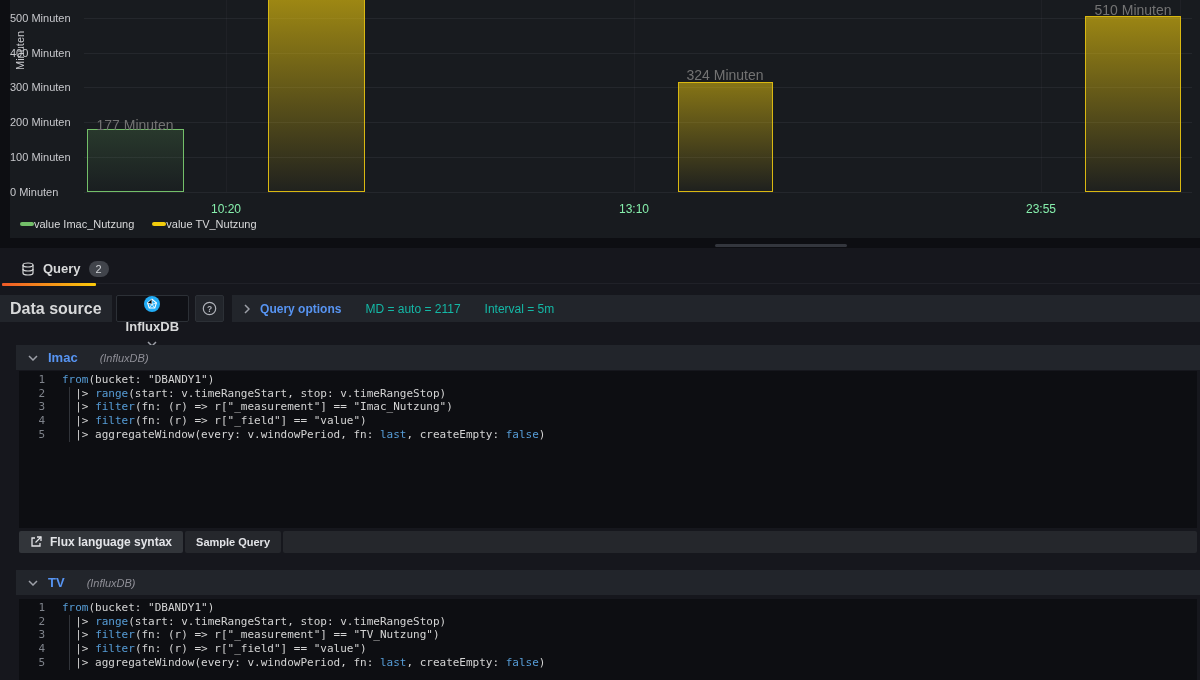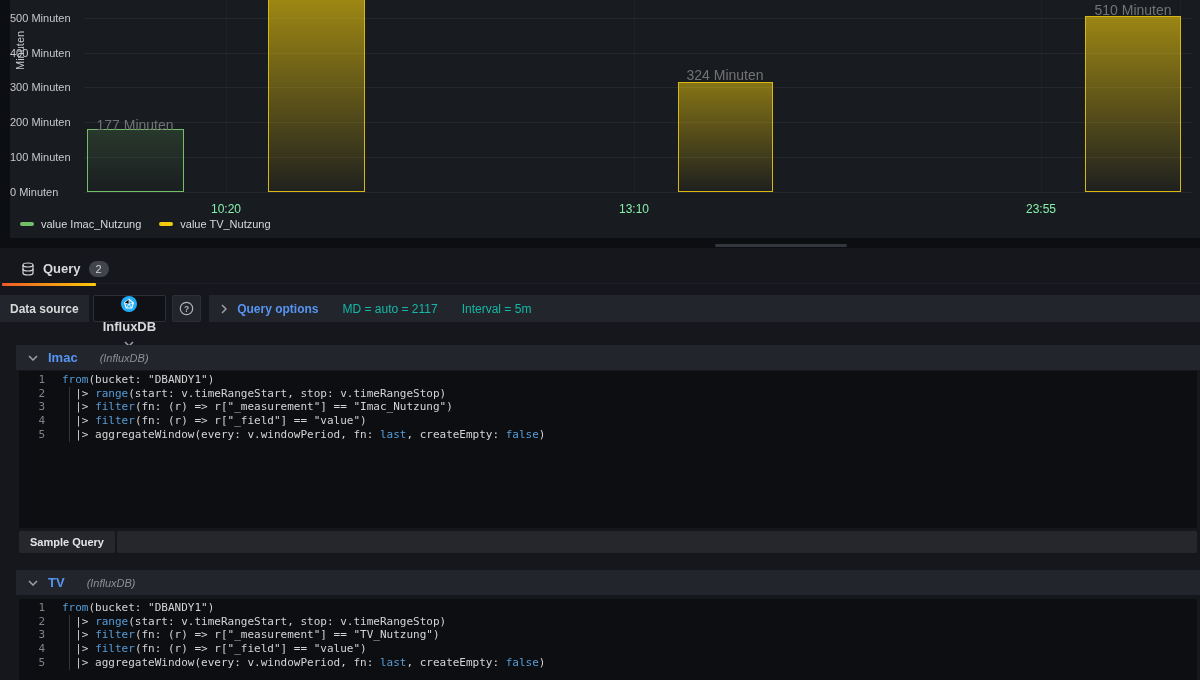--- a/index.html
+++ b/index.html
@@ -19,21 +19,21 @@
     background:rgba(204,204,220,0.04); }
   .bar { position:absolute; }
   .bar-imac { border:1px solid #73bf69;
     background:linear-gradient(180deg, rgba(115,191,105,0.18), rgba(115,191,105,0.02)); }
   .bar-tv { border:1px solid #d9b811;
     background:linear-gradient(180deg, rgba(242,204,12,0.60), rgba(242,204,12,0.03)); }
   .bar-label { position:absolute; transform:translateX(-50%); font-size:14px;
     color:#737373; white-space:nowrap; }
   .x-tick { position:absolute; transform:translateX(-50%); font-size:12px; color:#86efac; }
   .legend { position:absolute; left:10px; top:218px; display:flex; gap:18px; align-items:center; }
-  .legend-item { display:flex; align-items:center; gap:7px; cursor:pointer; }
+  .legend-item { display:flex; align-items:center; cursor:pointer; }
   .legend-swatch { width:14px; height:4px; border-radius:2px; }
   .legend-label { font-size:11px; color:#d8d9da; }
 
   .hscrollbar { position:absolute; left:715px; top:244px; width:132px; height:3px;
     border-radius:2px; background:#33363d; }
 
   
   .bottom { position:absolute; left:0; top:248px; width:1200px; height:432px;
     background:#16171d; }
 
@@ -44,21 +44,21 @@
   .tab-label-active { font-size:13px; font-weight:bold; color:#d8d9da; }
   .tab-label { font-size:13px; color:#9da0a8; }
   .badge { background:#41444b; color:#cfd2d6; font-size:11px; line-height:16px;
     padding:0 7px; border-radius:9px; }
   .tab-underline { position:absolute; left:2px; top:35px; width:94px; height:3px;
     border-radius:1px; background:linear-gradient(90deg,#f05a28,#fbca0a); }
 
   .ds-row { position:absolute; left:0; top:47px; width:1200px; height:27px;
     display:flex; align-items:stretch; }
   .ds-label { background:#22252b; display:flex; align-items:center; padding:12px 10px;
-    font-size:12px; font-weight:bold; color:#d8d9da; margin-right:4px; }
+    font-size:16px; font-weight:bold; color:#d8d9da; margin-right:4px; }
   .ds-select { background:#101116; border:1px solid #2c3036; border-radius:2px;
     display:flex; align-items:center; gap:7px; padding:0 9px; cursor:pointer; margin-right:6px;flex-direction:column; }
   .ds-select-text { font-size:13px; font-weight:bold; color:#d8d9da; }
   .ds-help { background:#22252b; border:1px solid #2c3036; border-radius:2px; width:29px;
     display:flex; align-items:center; justify-content:center; cursor:pointer; margin-right:8px; }
   .ds-options { flex:1; background:#22252b; display:flex; align-items:center;
     gap:10px; padding-left:12px; cursor:pointer; }
   .qo-link { font-size:12px; font-weight:600; color:#5794f2; }
   .qo-meta { font-size:12px; color:#14b8a6; margin-left:14px; }
 
@@ -210,20 +210,30 @@
         <div>2</div>
         <div>3</div>
         <div>4</div>
         <div>5</div>
       </div>
     <div class="indent-guide"></div>
     <div class="code"><div><span class="kw">from</span><span class="tk">(bucket: "DBANDY1")</span></div><div><span class="tk">  |&gt; </span><span class="kw">range</span><span class="tk">(start: v.timeRangeStart, stop: v.timeRangeStop)</span></div><div><span class="tk">  |&gt; </span><span class="kw">filter</span><span class="tk">(fn: (r) =&gt; r["_measurement"] == "Imac_Nutzung")</span></div><div><span class="tk">  |&gt; </span><span class="kw">filter</span><span class="tk">(fn: (r) =&gt; r["_field"] == "value")</span></div><div><span class="tk">  |&gt; aggregateWindow(every: v.windowPeriod, fn: </span><span class="kw">last</span><span class="tk">, createEmpty: </span><span class="kw">false</span><span class="tk">)</span></div></div>
   </div>
 
   <div class="footer-row">
+    <div class="btn-flux">
+      <span>
+        <svg width="12" height="12" viewBox="0 0 12 12" fill="none" stroke="#e3e4e8" stroke-width="1.3">
+          <path d="M5 2H2v8h8V7"></path>
+            <path d="M7 1h4v4"></path>
+            <path d="M11 1L5.5 6.5"></path>
+        </svg>
+      </span>
+      <span>Flux language syntax</span>
+    </div>
     <div class="btn-sample">
       <span>Sample Query</span>
     </div>
     <div class="footer-strip"></div>
   </div>
 
   <div class="q-header" style="top:322px">
     <span class="q-chevron">
       <svg width="10" height="6" viewBox="0 0 10 6" fill="none" stroke="#9da0a8" stroke-width="1.5">
         <path d="M1 1l4 4 4-4"></path>

